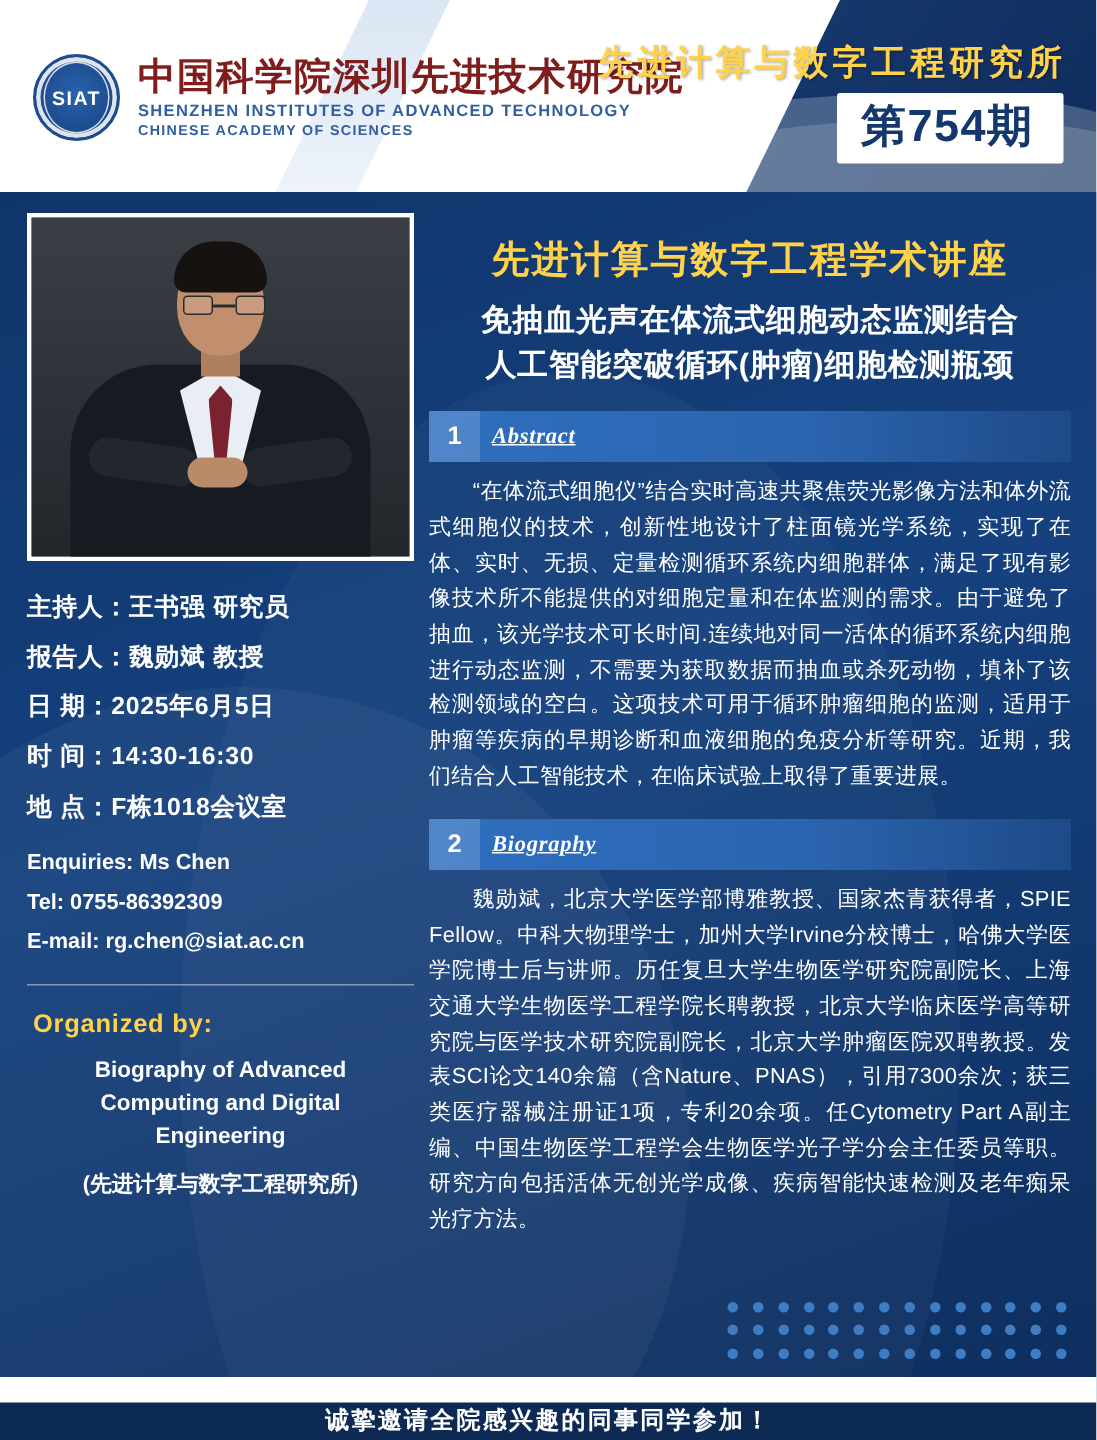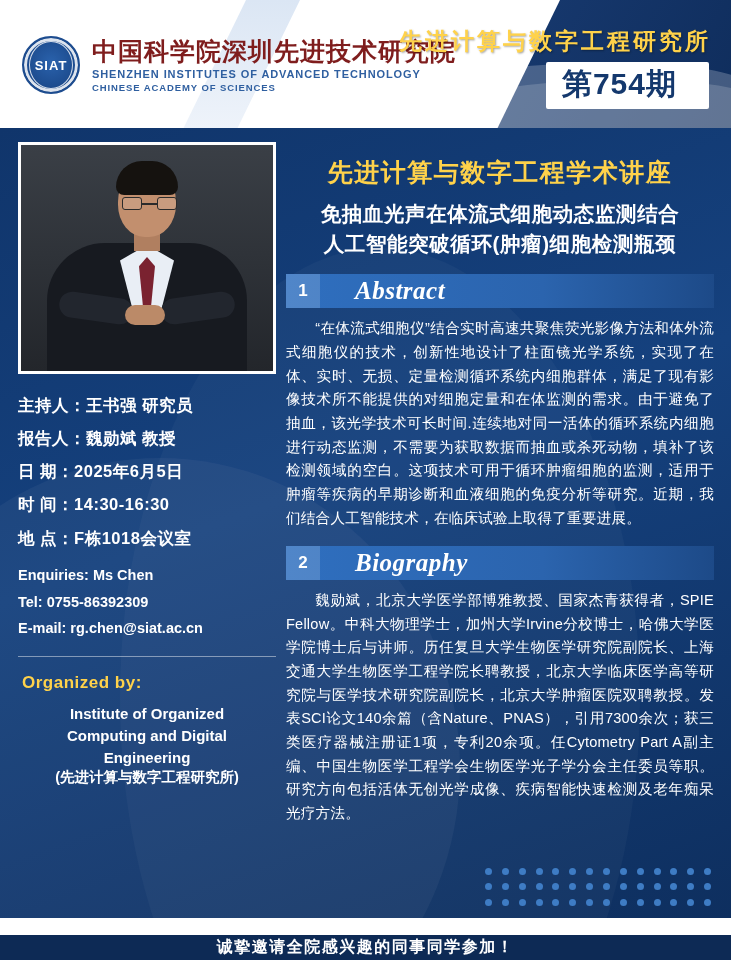--- a/index.html
+++ b/index.html
@@ -85,21 +85,21 @@
   .header-inst {
     position: absolute; right: 20px; top: 26px;
     color: #ffd24a; font-size: 23px; font-weight: bold; letter-spacing: 3px;
     text-shadow: 1px 1px 2px rgba(0,0,0,.35);
   }
   .header-issue {
     position: absolute; right: 22px; top: 62px;
     background: #ffffff;
     color: #14386d;
     font-size: 30px; font-weight: bold;
-    padding: 2px 32px 4px 16px;
+    padding: 2px 20px 4px 16px;
     letter-spacing: 1px;
     border-radius: 2px;
   }
 
   
   .body-area {
     position: absolute; left: 0; top: 128px; width: 731px; height: 790px;
     background: #123a72;
     background-image:
       radial-gradient(circle at 12% 20%, rgba(255,255,255,.05) 0 2px, transparent 3px),
@@ -204,21 +204,21 @@
   .org-block { margin-top: 16px; text-align: center; }
   .org-title {
     color: #ffd24a; font-size: 17px; font-weight: bold; letter-spacing: .5px;
     text-align: left; margin-left: 4px;
   }
   .org-lines {
     color: #ffffff; font-size: 15px; font-weight: bold; line-height: 1.45;
     margin-top: 10px;
   }
   .org-cn {
-    color: #ffffff; font-size: 14.5px; font-weight: bold;  text-align: center;
+    color: #ffffff; font-size: 14.5px; font-weight: bold; margin-top: 12px; text-align: center;
   }
 
   
   .right-col {
     position: absolute; left: 286px; top: 28px; width: 428px;
   }
   .title-main {
     color: #ffd24a; font-size: 25px; font-weight: bold; text-align: center;
     letter-spacing: 1.5px;
   }
@@ -233,22 +233,22 @@
     display: flex; align-items: center;
   }
   .sec-num {
     width: 34px; height: 34px; flex: 0 0 34px;
     display: flex; align-items: center; justify-content: center;
     color: #ffffff; font-size: 17px; font-weight: bold;
     background: rgba(255,255,255,0.16);
   }
   .sec-title {
     color: #ffffff; font-family: "Liberation Serif", serif;
-    font-size: 25px; font-weight: bold; font-style: italic;
-    margin-left: 35px; letter-spacing: .5px;
+    font-size: 15px; font-weight: bold; font-style: italic;
+    margin-left: 8px; letter-spacing: .5px; text-decoration: underline;
   }
   .sec-body {
     color: #ffffff; font-size: 14.6px; line-height: 1.62;
     text-align: justify; margin-top: 9px; text-indent: 2em;
     letter-spacing: .2px;
   }
   .sec-body.bio { margin-top: 9px; }
 
   .dots {
     position: absolute; right: 14px; bottom: 8px;
@@ -339,21 +339,21 @@
         <div>Enquiries: Ms Chen</div>
         <div>Tel: 0755-86392309</div>
         <div>E-mail: rg.chen@siat.ac.cn</div>
       </div>
 
       <div class="left-divider"></div>
 
       <div class="org-block">
         <div class="org-title">Organized by:</div>
         <div class="org-lines">
-          <div>Institute of Organized</div>
+          <div>Biography of Advanced</div>
           <div>Computing and Digital</div>
           <div>Engineering</div>
         </div>
         <div class="org-cn">(先进计算与数字工程研究所)</div>
       </div>
     </div>
 
     <div class="right-col">
       <div class="title-main">先进计算与数字工程学术讲座</div>
       <div class="title-sub">

